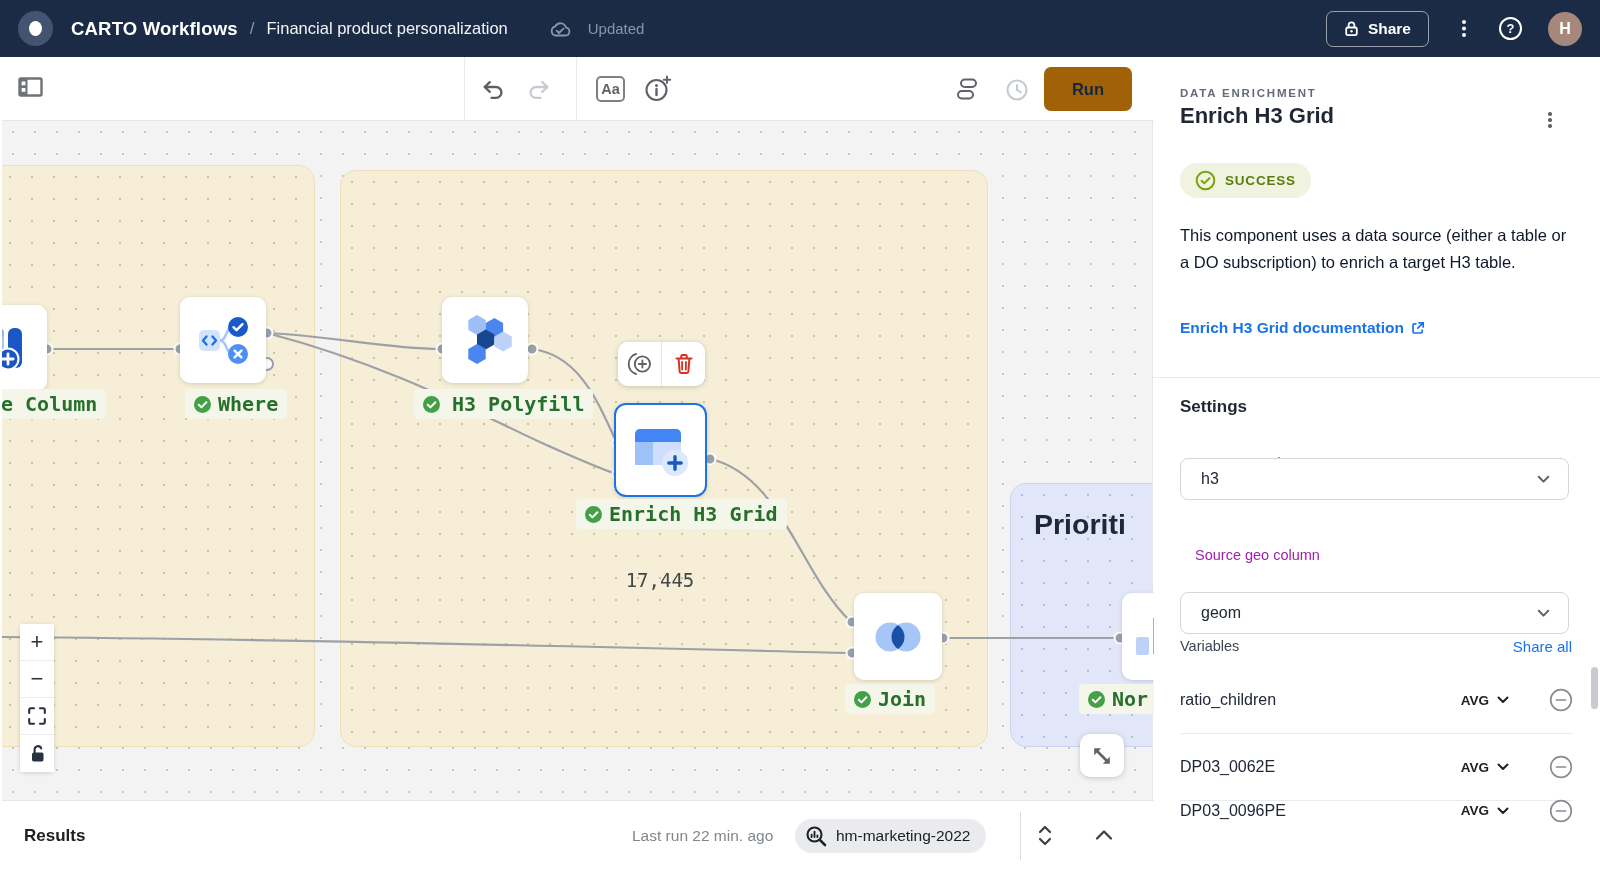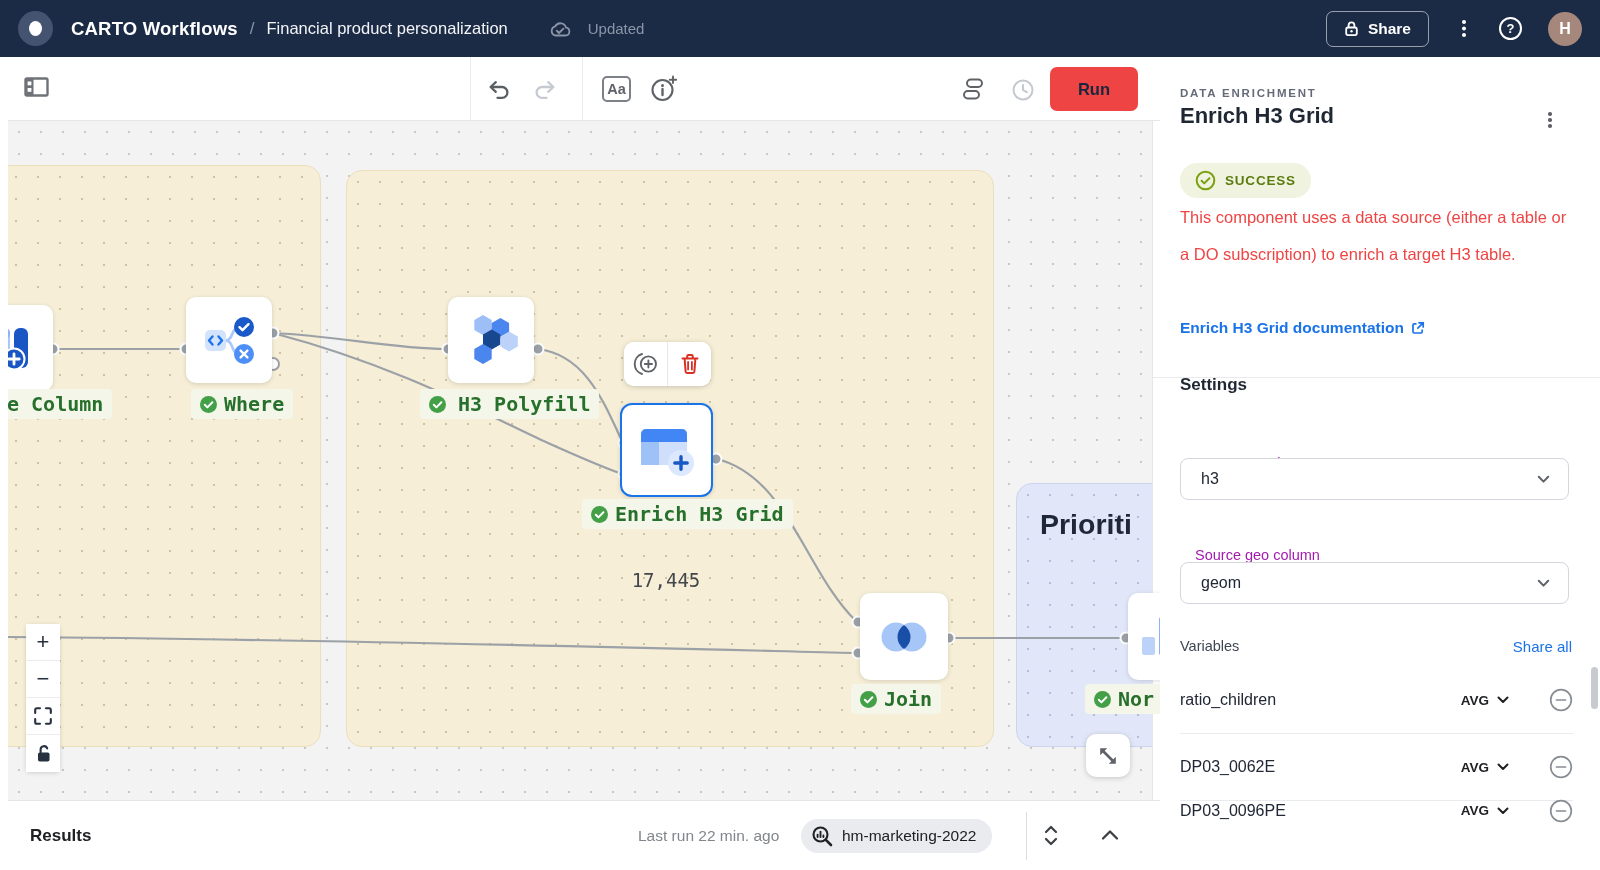--- a/index.html
+++ b/index.html
@@ -19,26 +19,26 @@
   .share-btn { display:flex; align-items:center; gap:9px; border:1px solid rgba(255,255,255,.55); border-radius:7px;
                padding:8px 17px; font-size:15.5px; font-weight:600; color:#fff; background:transparent; cursor:pointer; }
   .kebab { width:4px; height:4px; border-radius:50%; background:#fff; box-shadow:0 6.5px 0 #fff, 0 13px 0 #fff; margin-top:-13px; }
   .kebab-btn { width:18px; height:24px; display:flex; align-items:center; justify-content:center; cursor:pointer; }
   .help-btn { width:23px; height:23px; border:2px solid #fff; border-radius:50%; display:flex; align-items:center; justify-content:center;
               font-size:13px; font-weight:700; color:#fff; cursor:pointer; }
   .avatar { width:34px; height:34px; border-radius:50%; background:#a5887b; display:flex; align-items:center; justify-content:center;
             font-size:16px; font-weight:600; color:#fff; }
 
   
-  .workzone { position:absolute; top:57px; left:8px; width:1152px; height:813px;text-decoration:underline; }
+  .workzone { position:absolute; top:57px; left:2px; width:1152px; height:813px;text-decoration:underline; }
   .toolbar { position:absolute; top:0; left:0; right:0; height:64px; background:#fff; border-bottom:1px solid #e4e6e9; z-index:5; }
   .tb { position:absolute; display:flex; align-items:center; justify-content:center; cursor:pointer; background:none; border:none; }
   .tb-div { position:absolute; top:0; width:1px; height:63px; background:#e8eaed; }
   .aa-btn { border:2px solid #7c8187; border-radius:5px; width:29px; height:26px; font-size:14.5px; font-weight:600; color:#5f6368; }
-  .run-btn { position:absolute; left:1042px; top:10px; width:88px; height:44px; background:#ef4444; border:none; border-radius:7px;
+  .run-btn { position:absolute; left:1042px; top:10px; width:88px; height:44px; background:#a16207; border:none; border-radius:7px;
              font-size:16.5px; font-weight:600; color:#16263e; font-family:"Liberation Sans",sans-serif; cursor:pointer; }
 
   
   .canvas { position:absolute; top:64px; left:0; width:1152px; height:679px; overflow:hidden;
             background:#f2f3f2; background-image:radial-gradient(#c7c9c6 1.2px, transparent 1.3px); background-size:22px 22px; }
   .group { position:absolute; border-radius:16px; }
   .group.beige { background:#f6eed6; border:1px solid #ecdfbc; background-image:radial-gradient(#cec39f 1.2px, transparent 1.3px); background-size:22px 22px; }
   .group.blue  { background:#e1e6f8; border:1px solid #ccd4f1; background-image:radial-gradient(#b6bddb 1.2px, transparent 1.3px); background-size:22px 22px; }
   .group-title { position:absolute; font-size:28.5px; font-weight:700; color:#1f2838; z-index:2; white-space:nowrap; }
   .edges { position:absolute; top:0; left:0; z-index:3; pointer-events:none; }
@@ -72,24 +72,24 @@
 
   
   .panel { position:absolute; top:57px; left:1152px; width:448px; height:813px; background:#fff; border-left:1px solid #e4e6e9; }
   .p-abs { position:absolute; }
   .p-category { left:27px; top:30px; font-size:11.5px; font-weight:700; letter-spacing:1.8px; color:#646b78; }
   .p-title { left:27px; top:46px; font-size:22px; font-weight:600; color:#1f2733; }
   .p-kebab { right:40px; top:50px; width:20px; height:26px; display:flex; align-items:center; justify-content:center; cursor:pointer; }
   .kebab-gray { width:3.6px; height:3.6px; border-radius:50%; background:#5f6368; box-shadow:0 6px 0 #5f6368, 0 12px 0 #5f6368; margin-top:-12px; }
   .badge { left:27px; top:106px; display:inline-flex; align-items:center; gap:9px; background:#eff3df; border-radius:17px; padding:7px 15px; }
   .badge span { font-size:13.5px; font-weight:700; letter-spacing:.8px; color:#5c7c10; }
-  .p-desc { left:27px; top:142px; width:396px; font-size:16.5px; line-height:37px; color:#ef4444; }
+  .p-desc { left:27px; top:165px; width:396px; font-size:16.5px; line-height:27px; color:#0f172a; }
   .p-link { left:27px; top:262px; display:flex; align-items:center; gap:7px; font-size:15.5px; font-weight:600; color:#1a73e8; cursor:pointer; }
   .p-divider { left:0; top:320px; width:448px; height:1px; background:#e8eaed; }
-  .p-settings { left:27px; top:318px; font-size:17px; font-weight:700; color:#1f2733; }
+  .p-settings { left:27px; top:340px; font-size:17px; font-weight:700; color:#1f2733; }
   .field-label { left:42px; font-size:14.5px; color:#a21caf; }
   .select { left:27px; right:31px; height:42px; border:1px solid #d3d6dc; border-radius:8px; background:#fff;
             display:flex; align-items:center; padding:0 18px 0 20px; cursor:pointer; }
   .select span { font-size:16px; color:#202735; flex:1; text-align:left; }
   .vars-label { left:27px; top:581px; font-size:14.5px; font-weight:500; color:#3f4653; }
   .remove-all { right:28px; top:581px; font-size:15px; color:#1a73e8; cursor:pointer; }
   .var-row { position:absolute; left:27px; right:27px; height:67px; display:flex; align-items:center; }
   .var-row.bordered { border-bottom:1px solid #e9ebee; }
   .var-name { font-size:16px; color:#202735; flex:1; }
   .var-agg { display:flex; align-items:center; gap:8px; margin-right:40px; cursor:pointer; }
@@ -419,21 +419,21 @@
 
     <div class="p-abs field-label" style="top:398px;">Target H3 column</div>
     <div class="p-abs select" style="top:401px;justify-content:space-between;">
       <span>h3</span>
       <svg width="13" height="9" viewBox="0 0 13 9">
         <path d="M1.8 1.8 L6.5 6.6 L11.2 1.8" stroke="#5f6368" stroke-width="2" fill="none" stroke-linecap="round" stroke-linejoin="round"></path>
       </svg>
     </div>
 
     <div class="p-abs field-label" style="top:490px;">Source geo column</div>
-    <div class="p-abs select" style="top:505px;gap:40px;">
+    <div class="p-abs select" style="top:535px;gap:40px;">
       <span>geom</span>
       <svg width="13" height="9" viewBox="0 0 13 9">
         <path d="M1.8 1.8 L6.5 6.6 L11.2 1.8" stroke="#5f6368" stroke-width="2" fill="none" stroke-linecap="round" stroke-linejoin="round"></path>
       </svg>
     </div>
 
     <div class="p-abs vars-label">Variables</div>
     <div class="p-abs remove-all">Share all</div>
 
     <div class="var-row bordered" style="top:610px;">

